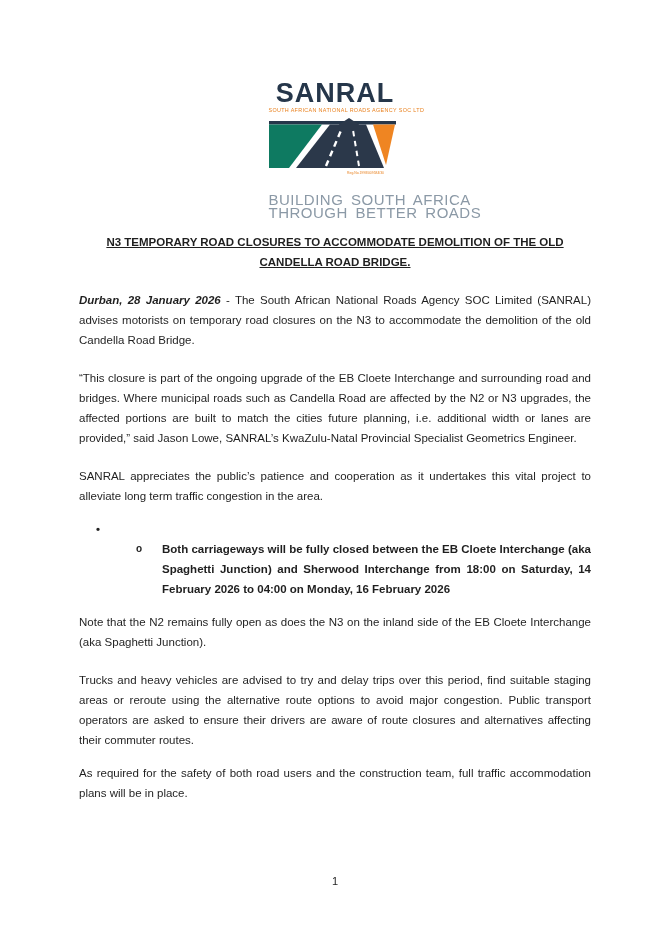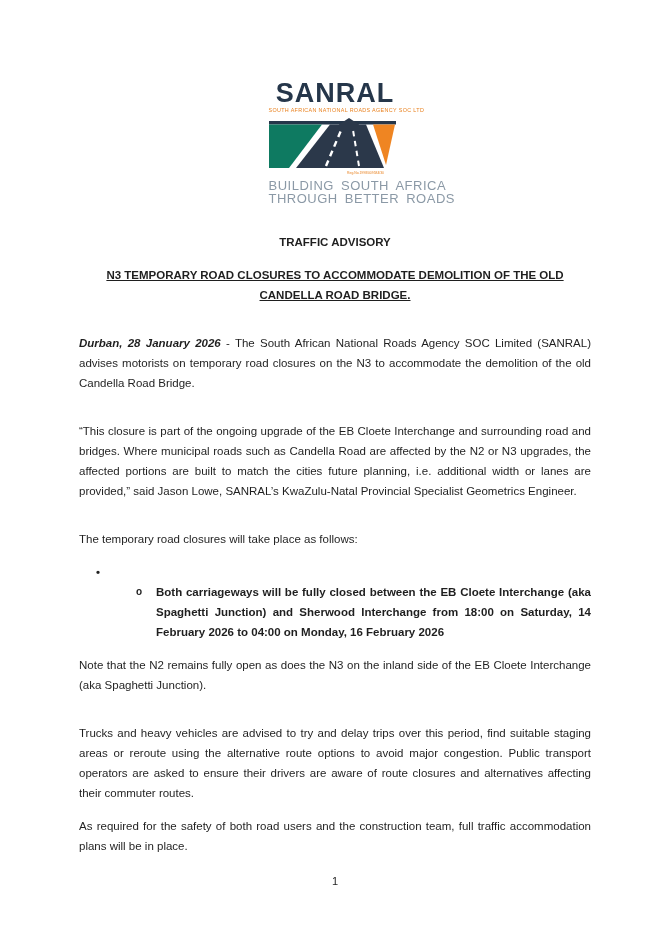--- a/index.html
+++ b/index.html
@@ -31,24 +31,24 @@
   .logo-subtitle {
     font-size: 5.4px;
     letter-spacing: 0.35px;
     color: #e98220;
     line-height: 7px;
     white-space: nowrap;
     margin-top: 1px;
   }
   .emblem { display: block; margin-top: 4px; width: 131px; height: 58px; }
   .tagline {
-    margin-top: 4px;
+    margin-top: 18px;
     text-align: left;
     color: #8b99a6;
-    font-size: 13px;
+    font-size: 15px;
     line-height: 12.5px;
     letter-spacing: 0.5px;
     word-spacing: 3px;
     white-space: nowrap;
   }
   
   .content {
     width: 512px;
     margin: 0 auto;
     font-size: 11.5px;
@@ -58,38 +58,38 @@
     margin-top: 27px;
     text-align: center;
     font-weight: bold;
   }
   .doc-title {
     margin-top: 13px;
     text-align: center;
     font-weight: bold;
     text-decoration: underline;
   }
-  .para { margin-top: 28px; text-align: justify; }
+  .para { margin-top: 18px; text-align: justify; }
   .para.first { }
   .dateline { font-weight: bold; font-style: italic; }
   .bullet-list { margin-top: 13px; }
   .bullet-row { display: flex; font-weight: bold; }
   .bullet-row .marker {
     width: 20px;
     padding-left: 17px;
     flex: 0 0 37px;
   }
   .sub-bullet-row { display: flex; font-weight: bold; }
   .sub-bullet-row .marker {
     width: 20px;
     padding-left: 57px;
     flex: 0 0 77px;
     font-size: 10px;
   }
-  .sub-bullet-row .sub-text { flex: 1; text-align: justify; }
+  .sub-bullet-row .sub-text { flex: 1; text-align: justify; margin-left: 6px; }
   .para.after-list { margin-top: 13px; }
   .page-number {
     position: absolute;
     top: 875px;
     left: 0;
     width: 100%;
     text-align: center;
     font-size: 11px;
     color: #1f1f1f;
   }
@@ -120,30 +120,29 @@
       <text x="115" y="55.5" text-anchor="end" font-size="3.4" fill="#e98220" font-family="Liberation Sans, sans-serif">Reg.No.1998/009584/30</text>
     </svg>
     <div class="tagline">
       <div>BUILDING SOUTH AFRICA</div>
       <div>THROUGH BETTER ROADS</div>
     </div>
   </div>
 
   <div class="content">
 
-    <div class="kicker">TRAFFIC ADVISORY</div>
 
     <div class="doc-title">N3 TEMPORARY ROAD CLOSURES TO ACCOMMODATE DEMOLITION OF THE OLD CANDELLA ROAD BRIDGE.</div>
 
     <p class="para first"><span class="dateline">Durban, 28 January 2026</span><span> - The South African National Roads Agency SOC Limited (SANRAL) advises motorists on temporary road closures on the N3 to accommodate the demolition of the old Candella Road Bridge.</span></p>
 
     <p class="para">“This closure is part of the ongoing upgrade of the EB Cloete Interchange and surrounding road and bridges. Where municipal roads such as Candella Road are affected by the N2 or N3 upgrades, the affected portions are built to match the cities future planning, i.e. additional width or lanes are provided,” said Jason Lowe, SANRAL’s KwaZulu-Natal Provincial Specialist Geometrics Engineer.</p>
 
+    <p class="para">SANRAL appreciates the public’s patience and cooperation as it undertakes this vital project to alleviate long term traffic congestion in the area.</p>
 
-    <p class="para">The temporary road closures will take place as follows:</p>
 
     <div class="bullet-list">
       <div class="bullet-row">
         <span class="marker">•</span>
       </div>
       <div class="sub-bullet-row">
         <span class="marker">o</span>
         <span class="sub-text">Both carriageways will be fully closed between the EB Cloete Interchange (aka Spaghetti Junction) and Sherwood Interchange from 18:00 on Saturday, 14 February 2026 to 04:00 on Monday, 16 February 2026</span>
       </div>
     </div>

